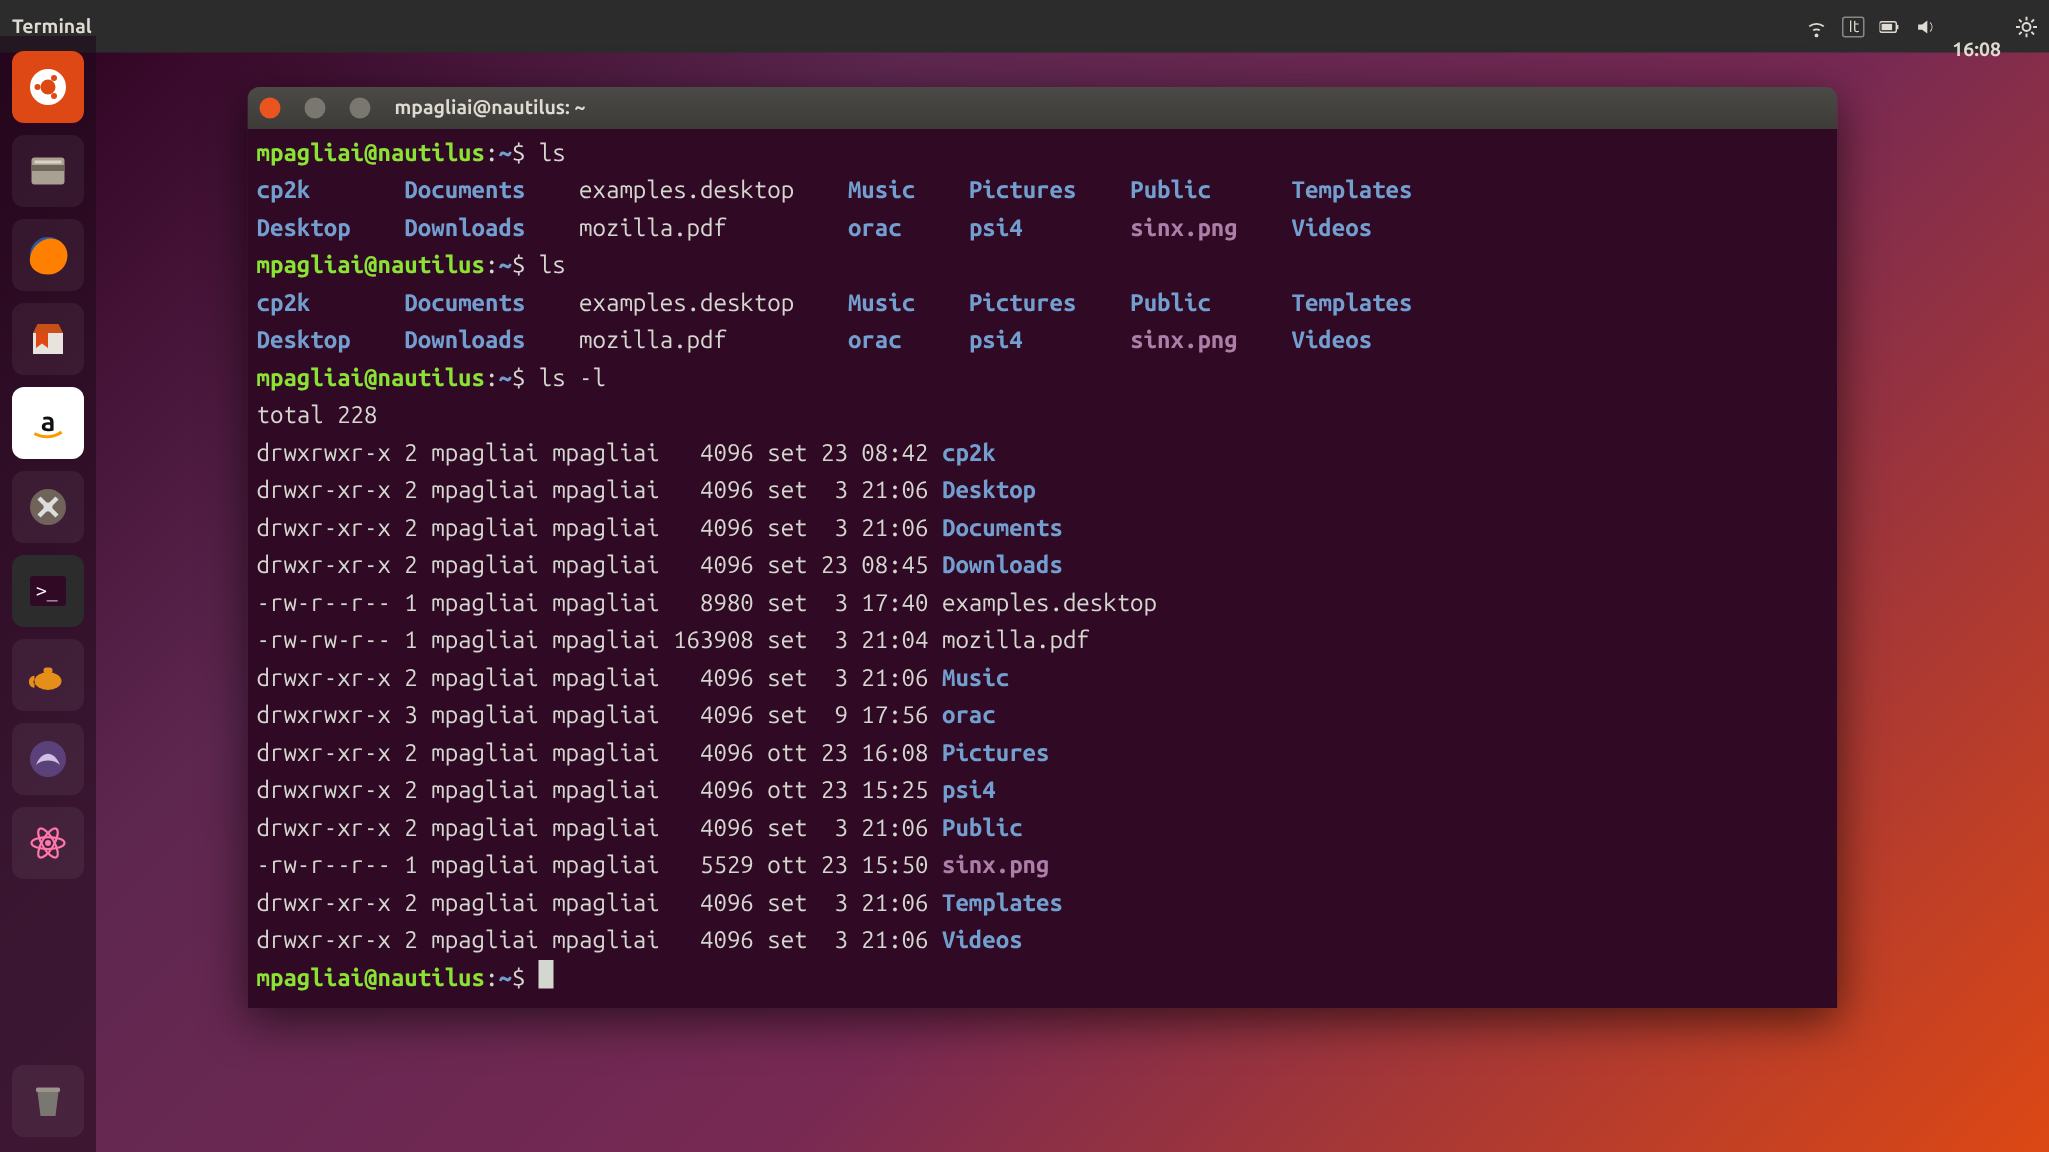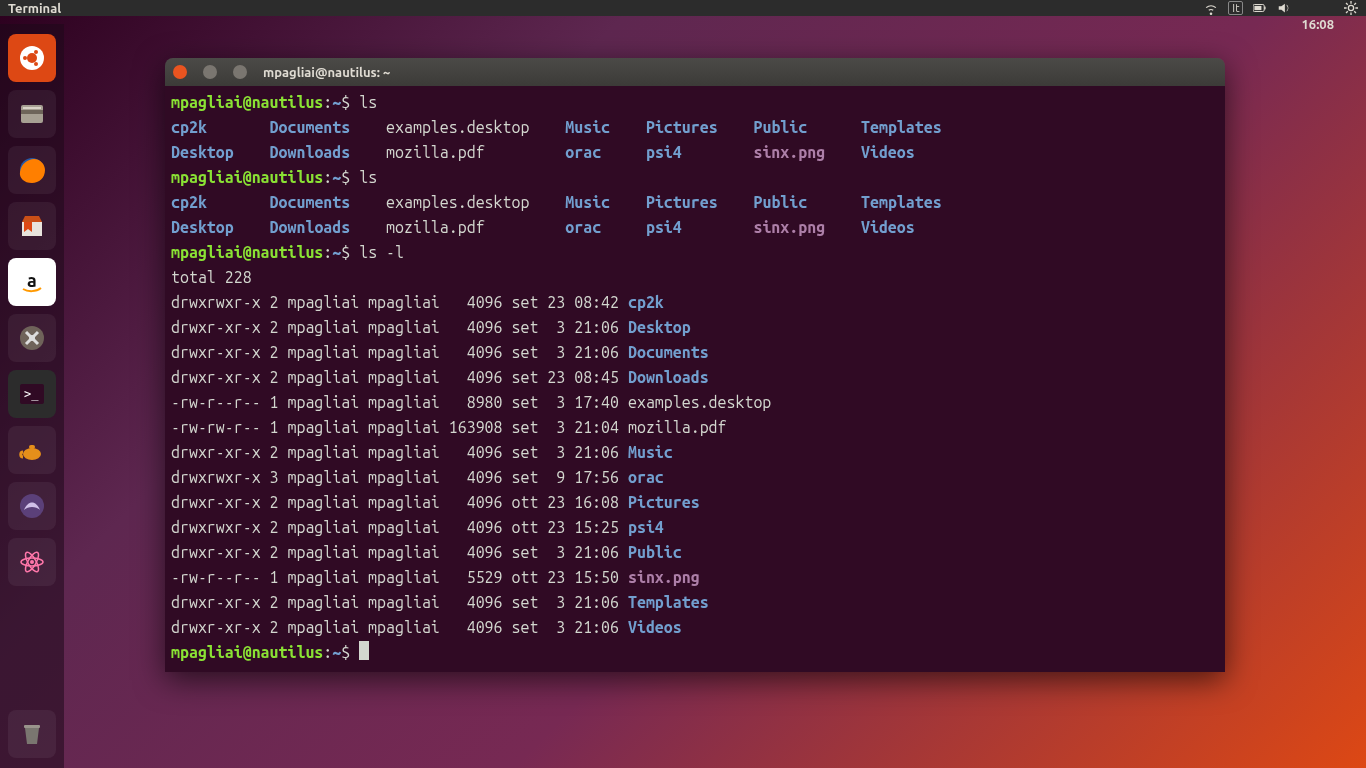--- a/index.html
+++ b/index.html
@@ -3,21 +3,21 @@
 <meta charset="utf-8">
 <style>
   * { margin: 0; padding: 0; box-sizing: border-box; }
   body {
     width: 1366px; height: 768px;
     font-family: "Ubuntu", "DejaVu Sans", sans-serif;
     background: linear-gradient(135deg, #2c001e 0%, #5e2750 30%, #772953 60%, #dd4814 100%);
     overflow: hidden; position: relative;
   }
   .topbar {
-    position: absolute; top: 0; left: 0; right: 0; height: 16px;
+    position: absolute; top: 0; left: 0; right: 0; height: 35px;
     background: #2c2c2c; color: #dfdbd2;
     display: flex; align-items: center; padding: 0 8px;
     font-size: 13px;
   }
   .topbar .title { font-weight: bold; }
   .topbar .spacer { flex: 1; }
   .topbar .ind { margin-left: 10px; display: inline-flex; align-items: center; }
   .topbar svg { width: 14px; height: 14px; fill: #dfdbd2; }
   .launcher {
     position: absolute; top: 24px; left: 0; bottom: 0; width: 64px;

